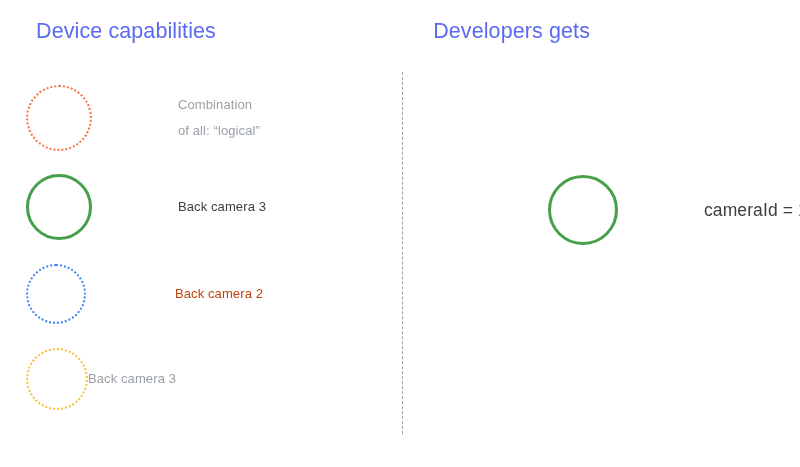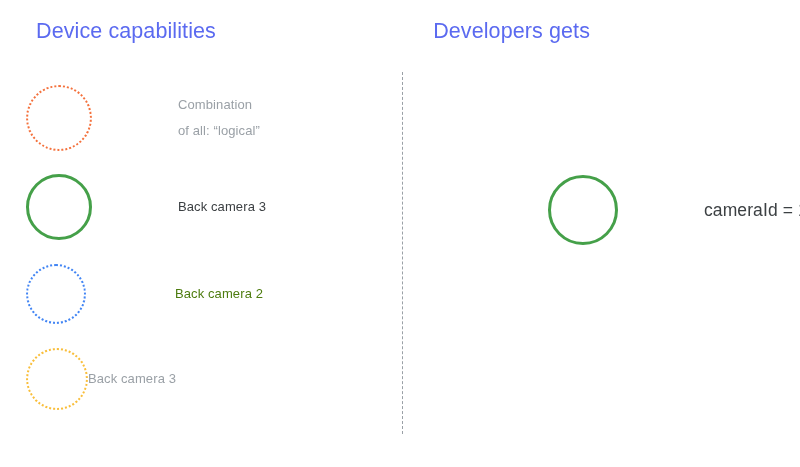--- a/index.html
+++ b/index.html
@@ -114,21 +114,21 @@
         <span class="circle dotted" style="width: 66px; height: 66px; border-color: rgb(244, 113, 60);"></span>
         <span class="row-label muted" style="margin-left: 86px; color: rgb(154, 160, 166);">Combination
 of all: “logical”</span>
       </div>
       <div class="cap-row" style="top: 174px; height: 66px;">
         <span class="circle solid" style="width: 66px; height: 66px; border-color: rgb(69, 160, 73);"></span>
         <span class="row-label strong" style="margin-left: 86px; color: rgb(60, 64, 67);">Back camera 3</span>
       </div>
       <div class="cap-row" style="top: 264px; height: 60px;">
         <span class="circle dotted" style="width: 60px; height: 60px; border-color: rgb(66, 133, 244);"></span>
-        <span class="row-label muted" style="margin-left: 89px; color: #4d7c0f;">Back camera 2</span>
+        <span class="row-label muted" style="margin-left: 89px; color: #c2410c;">Back camera 2</span>
       </div>
       <div class="cap-row" style="top: 348px; height: 62px;">
         <span class="circle dotted" style="width: 62px; height: 62px; border-color: rgb(249, 190, 58);"></span>
         <span class="row-label muted" style="color: rgb(154, 160, 166);">Back camera 3</span>
       </div>
     </div>
 
   <div class="result-row">
     <span class="circle solid" id="result-circle" style="width: 70px; height: 70px; border-color: rgb(69, 160, 73);"></span>
     <span class="result-label" id="result-label" style="margin-left: 86px; color: rgb(60, 64, 67);">cameraId = 1</span>

